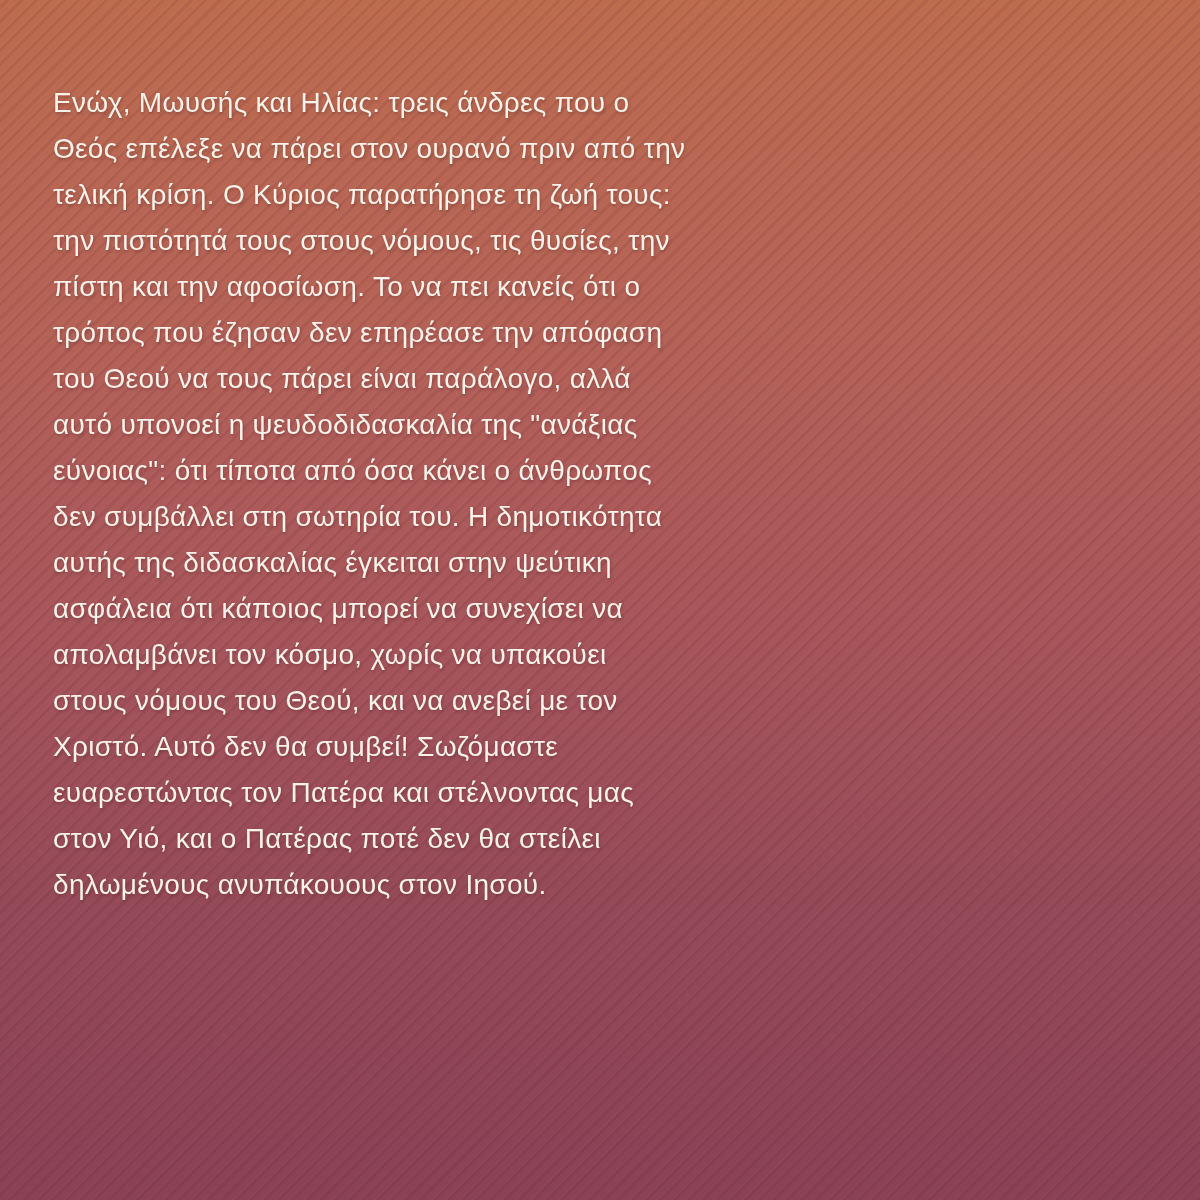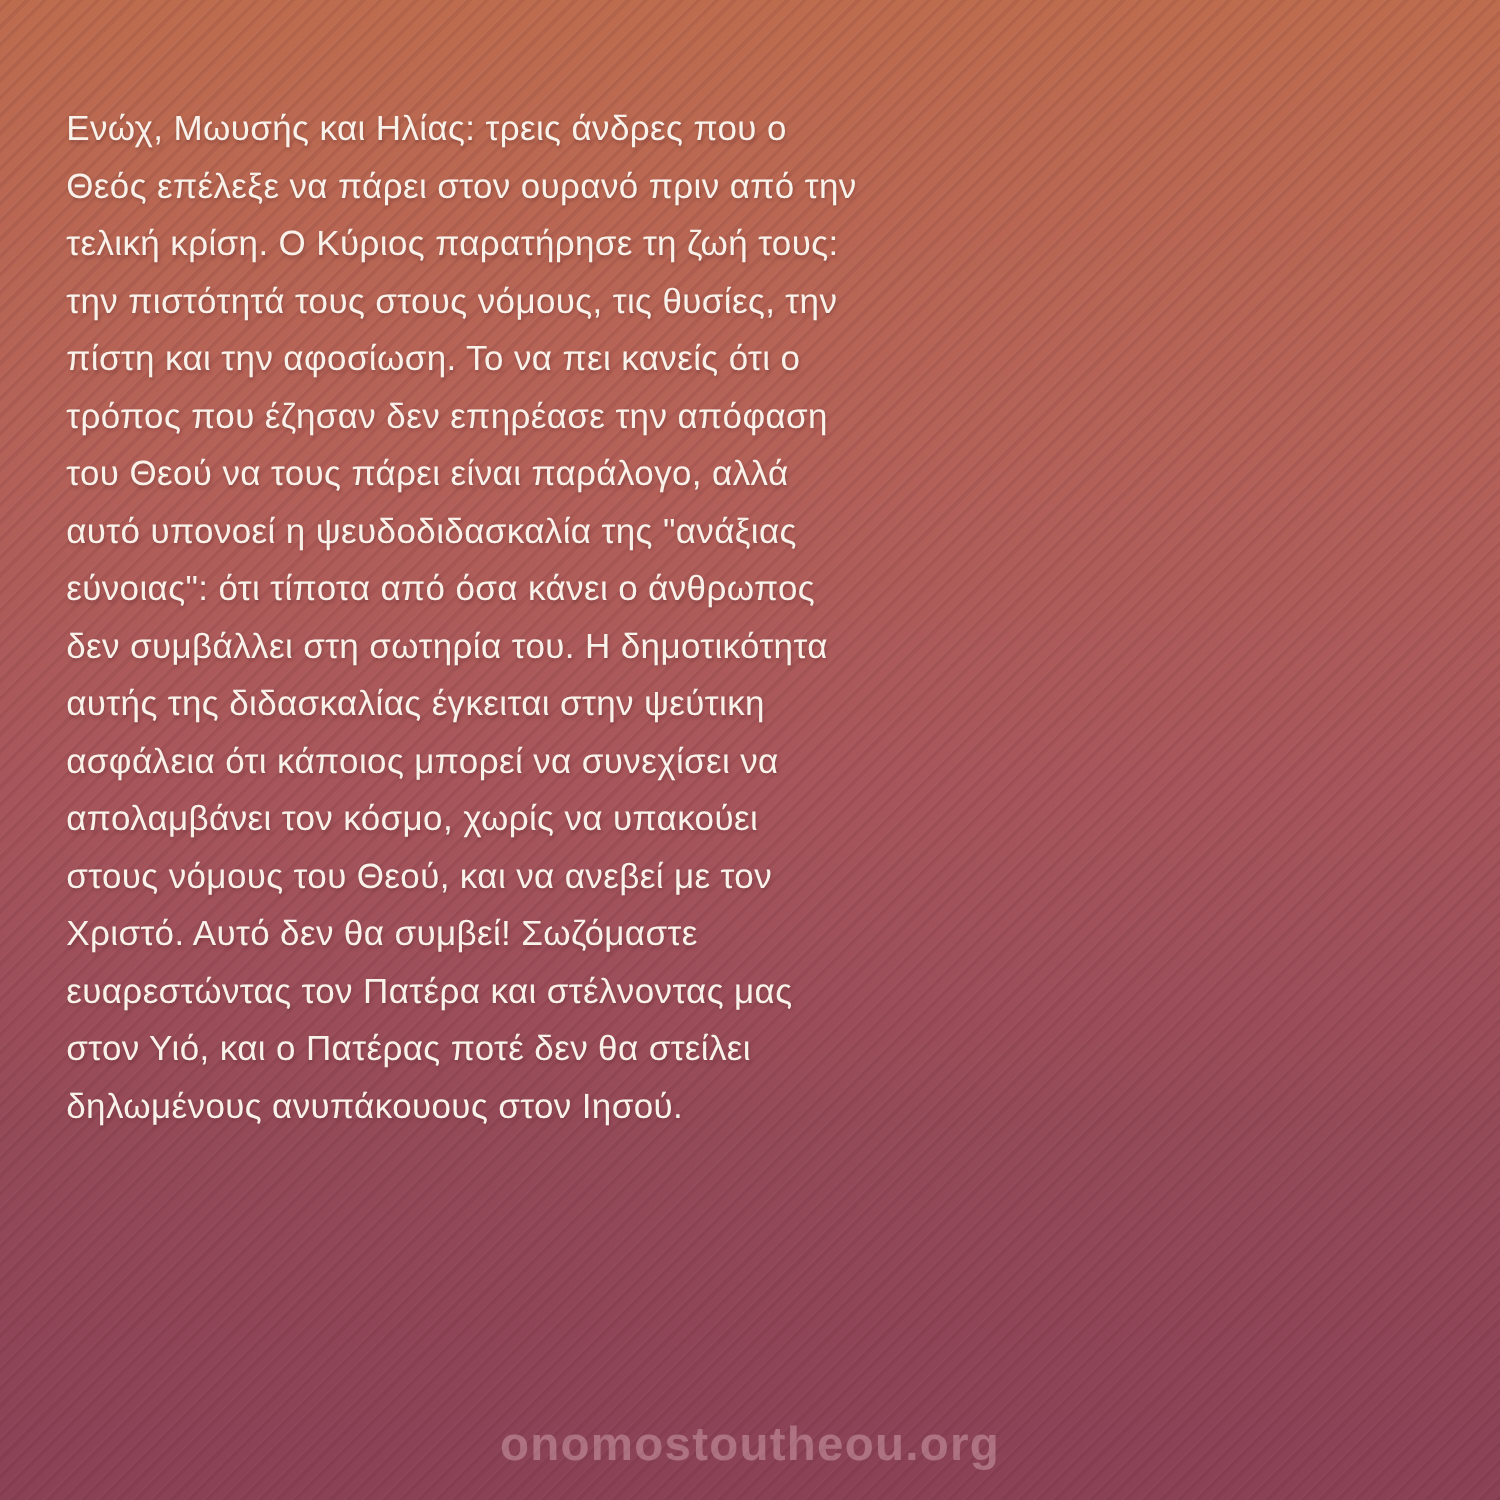--- a/index.html
+++ b/index.html
@@ -74,14 +74,13 @@
 εύνοιας": ότι τίποτα από όσα κάνει ο άνθρωπος
 δεν συμβάλλει στη σωτηρία του. Η δημοτικότητα
 αυτής της διδασκαλίας έγκειται στην ψεύτικη
 ασφάλεια ότι κάποιος μπορεί να συνεχίσει να
 απολαμβάνει τον κόσμο, χωρίς να υπακούει
 στους νόμους του Θεού, και να ανεβεί με τον
 Χριστό. Αυτό δεν θα συμβεί! Σωζόμαστε
 ευαρεστώντας τον Πατέρα και στέλνοντας μας
 στον Υιό, και ο Πατέρας ποτέ δεν θα στείλει
 δηλωμένους ανυπάκουους στον Ιησού.</div>
-  <div class="watermark">onomostoutheou.org</div>
 </div>
 
 </body></html>

